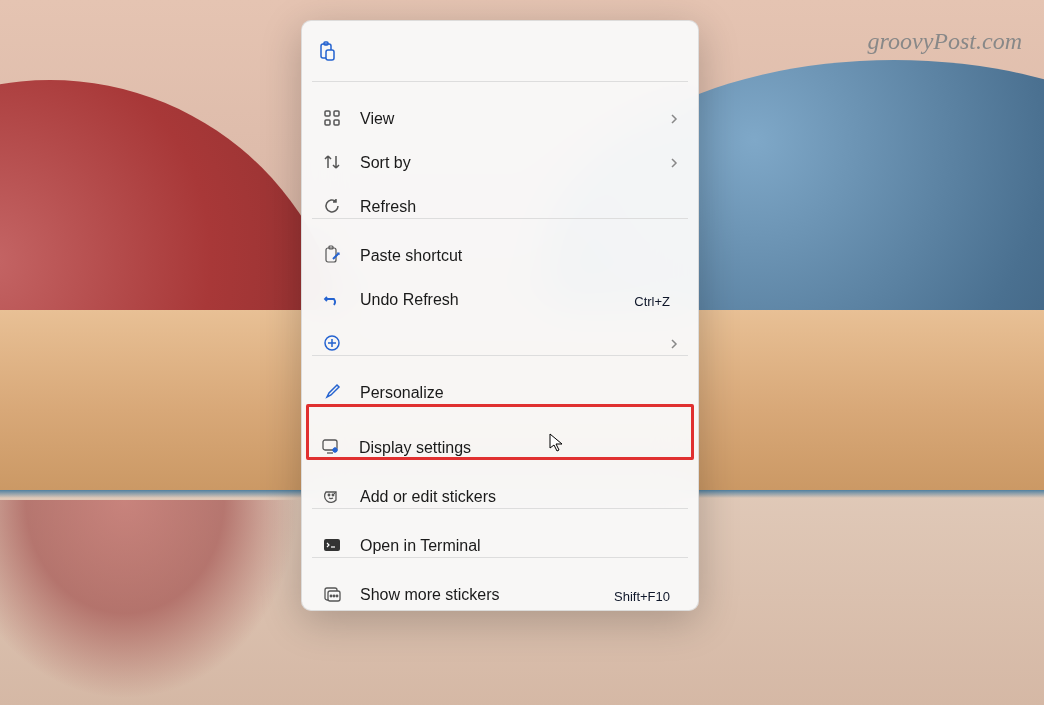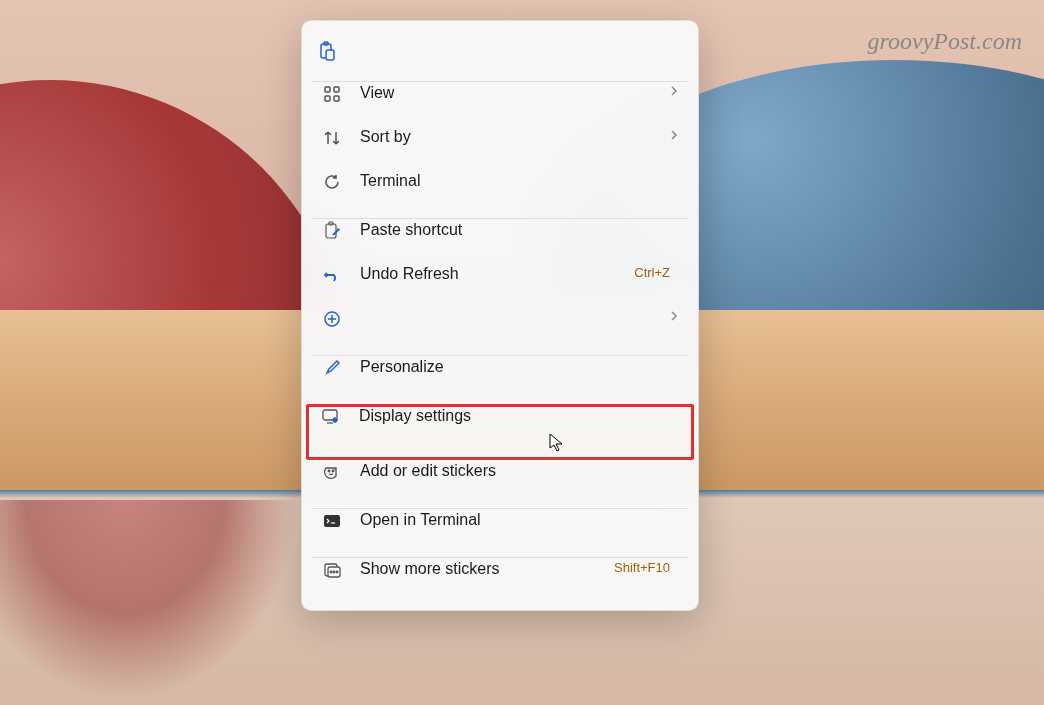--- a/index.html
+++ b/index.html
@@ -90,21 +90,21 @@
       justify-content: center;
       border-radius: 6px;
     }
     .divider {
       height: 1px;
       background: #ddd;
       margin: 2px 4px;
     }
     .menu-item {
       display: flex;
-      align-items: flex-start;
+      align-items: flex-end;
       height: 44px;
       padding: 0 14px;
       border-radius: 6px;
       position: relative;
       cursor: default;
     }
     .menu-item.highlighted {
       border: 3px solid #e03030;
       border-radius: 2px;
       margin: 2px -2px;
@@ -120,21 +120,21 @@
       justify-content: center;
       flex-shrink: 0;
     }
     .menu-label {
       font-size: 16px;
       color: #1a1a1a;
       flex: 1;
     }
     .menu-shortcut {
       font-size: 13px;
-      color: #a16207;
+      color: #0f172a;
       margin-right: 8px;
     }
     .chevron {
       color: #888;
       font-size: 14px;
       margin-left: auto;
     }
     .cursor {
       position: absolute;
       left: 548px;
@@ -205,21 +205,21 @@
     </span>
   </div>
 
   <div class="menu-item">
     <span class="menu-icon">
       <svg width="18" height="18" viewBox="0 0 18 18" fill="none" stroke="#555" stroke-width="1.5">
         <path d="M15 9 A6 6 0 1 1 13 4.5"></path>
         <path d="M13 2 L13 5 L10 5" fill="#555"></path>
       </svg>
     </span>
-    <span class="menu-label">Terminal</span>
+    <span class="menu-label">Refresh</span>
   </div>
 
   <div class="divider"></div>
 
   <div class="menu-item">
     <span class="menu-icon">
       <svg width="18" height="20" viewBox="0 0 18 20" fill="none" stroke="#555" stroke-width="1.2">
         <rect x="3" y="3" width="10" height="14" rx="2"></rect>
         <rect x="6" y="1" width="4" height="3" rx="1"></rect>
         <path d="M10 14 L15 9" stroke="#2563d0" stroke-width="2"></path>

